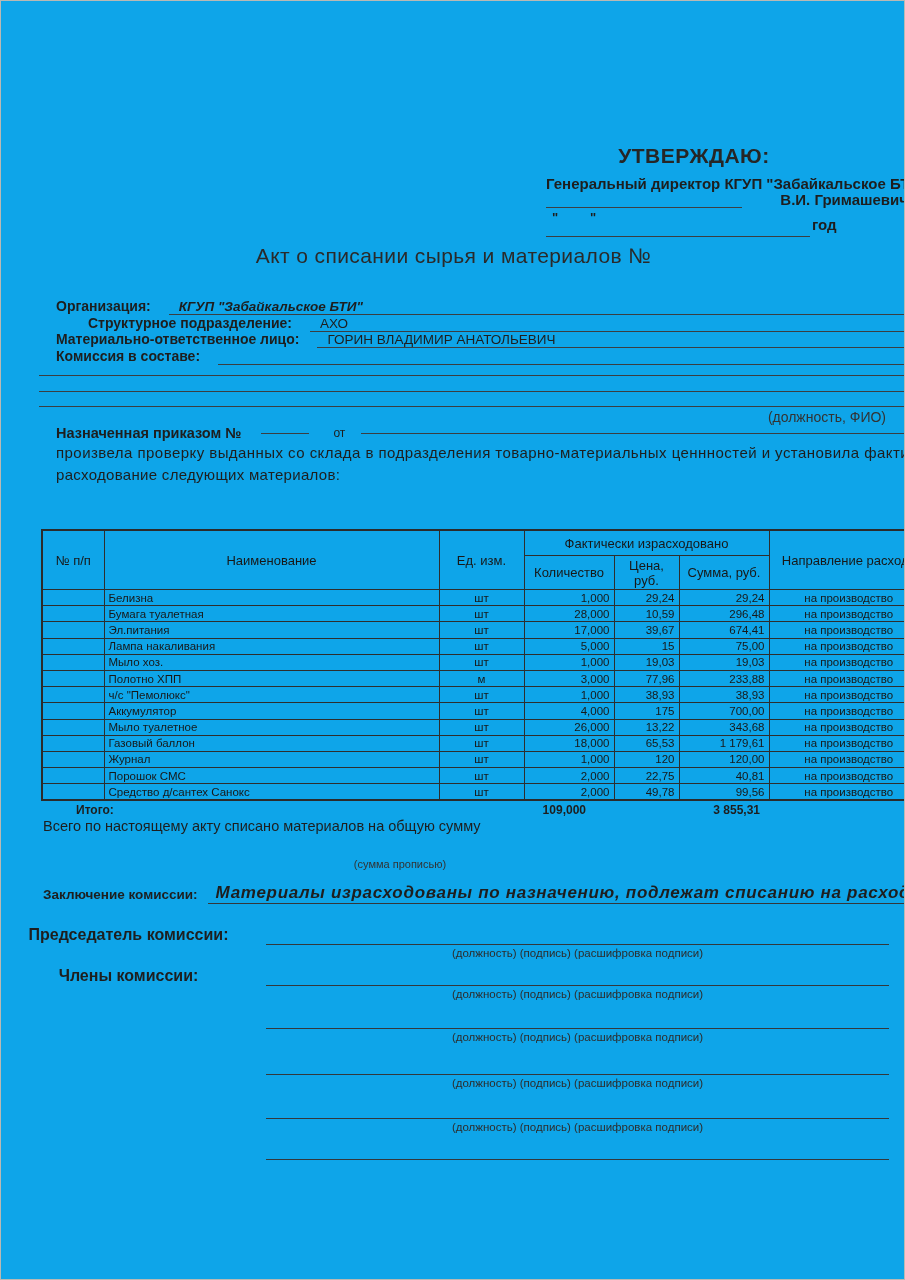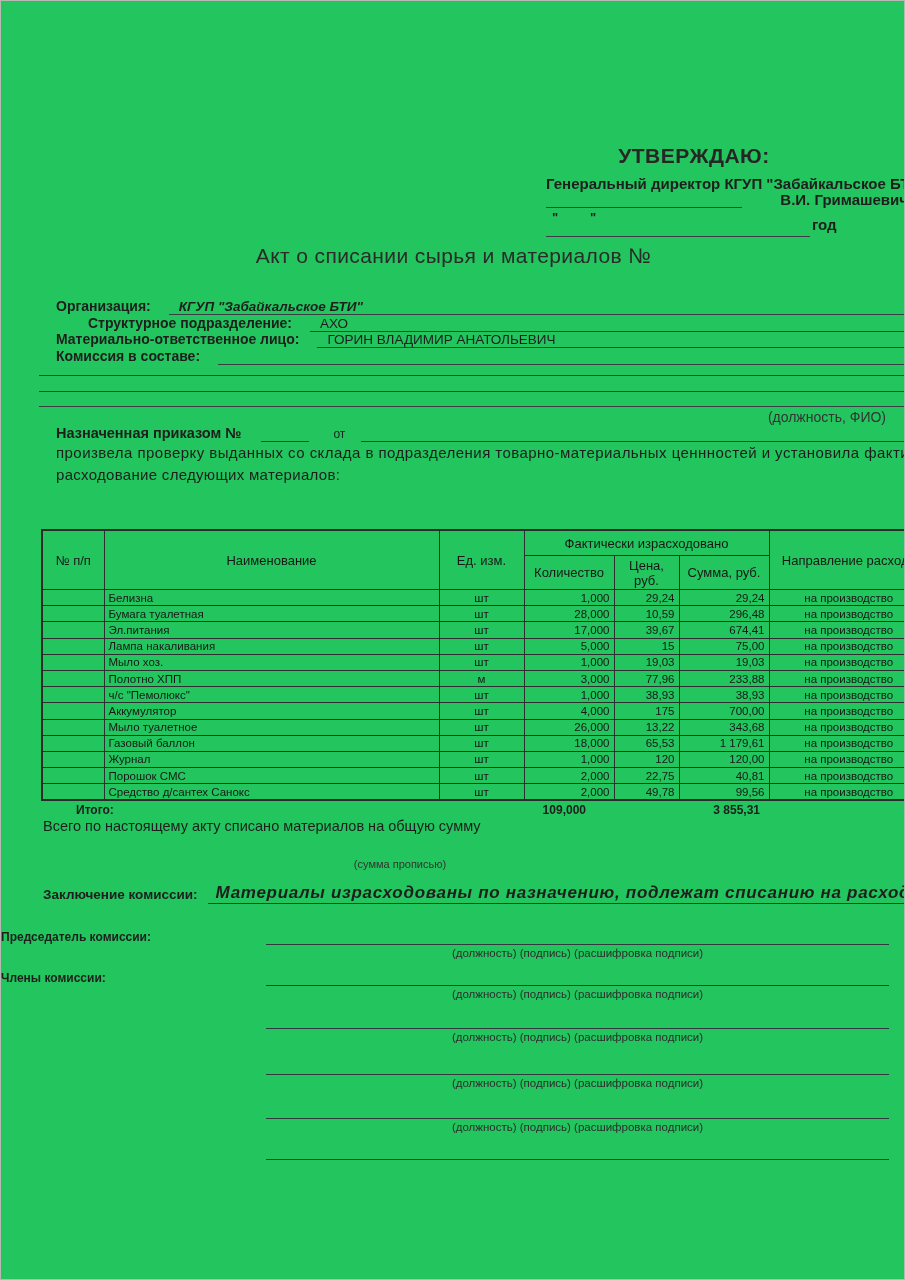--- a/index.html
+++ b/index.html
@@ -1,18 +1,18 @@
 <!DOCTYPE html>
 <html><head>
 <meta charset="utf-8">
 <style>
   html,body{margin:0;padding:0;background:#e9e9e6;}
   .page{
     position:relative; width:905px; height:1280px; overflow:hidden;
-    background:#22c55e; border:1px solid #b9b9b4; box-sizing:border-box;
+    background:#0ea5e9; border:1px solid #b9b9b4; box-sizing:border-box;
     font-family:"Liberation Sans", sans-serif; color:#1e1e1e;
   }
   .abs{position:absolute;}
   
   .approve{left:543px; top:143px; width:368px; height:100px;}
   .approve-label{position:absolute; top:0; left:0; width:300px; text-align:center;
     font-size:21px; font-weight:bold; letter-spacing:.5px; color:#262626;}
   .director{position:absolute; top:31px; left:2px; font-size:15px; font-weight:bold; white-space:nowrap;}
   .director-name{position:absolute; top:47px; left:0; width:364px; text-align:right;
     font-size:15px; font-weight:bold; white-space:nowrap;}
@@ -29,21 +29,21 @@
   .f1{top:297px;} .f2{top:314px;margin-left:32px;} .f3{top:330px;} .f4{top:347px;}
   .field-label{font-size:14px; font-weight:bold; white-space:nowrap; padding-bottom:1px;}
   .field-value{flex:1; margin-left:10px; padding-left:10px; border-bottom:1.5px solid #3a3e42;
     font-size:13.5px; white-space:nowrap; overflow:hidden;}
   .v-italic{font-style:italic; font-weight:bold;}
   
   .rule{left:38px; width:867px; border-bottom:1.5px solid #3a3e42;}
   .r1{top:374px;} .r2{top:390px;} .r3{top:405px;}
   .pos-fio{left:0; top:408px; width:885px; text-align:right; font-size:14px; color:#333;}
   
-  .order-row{left:55px; right:0; top:423px; height:18px; display:flex; align-items:flex-end;}
+  .order-row{left:55px; right:0; top:423px; height:18px; display:flex; align-items:center;}
   .order-label{font-size:14.5px; font-weight:bold; white-space:nowrap; padding-bottom:1px;}
   .order-gap1{width:20px;} .order-numline{width:48px; border-bottom:1.5px solid #3a3e42;}
   .order-gap2{width:24px;}
   .order-ot{font-size:12px; padding-bottom:1px;}
   .order-gap3{width:16px;}
   .order-longline{flex:1; border-bottom:1.5px solid #3a3e42;}
   .para1{left:55px; top:443px; width:860px; font-size:15px; letter-spacing:.45px; white-space:nowrap; overflow:hidden;}
   .para2{left:55px; top:465px; font-size:15px; letter-spacing:.3px; white-space:nowrap;}
   
   table.mat{position:absolute; left:40px; top:528px; border-collapse:collapse; table-layout:fixed;
@@ -66,21 +66,21 @@
   .amount-line{left:38px; top:834px; width:722px; border-bottom:2px solid #2f3336;
     font-size:15px; font-weight:bold; padding-left:66px; box-sizing:border-box; white-space:nowrap;}
   .amount-caption{left:38px; top:857px; width:722px; text-align:center; font-size:11px; color:#333;}
   
   .conclusion-row{left:42px; top:882px; width:890px; display:flex; align-items:flex-end;}
   .conclusion-label{font-size:13.5px; font-weight:bold; white-space:nowrap; padding-bottom:2px;}
   .conclusion-value{flex:1; margin-left:10px; padding-left:8px; border-bottom:1.5px solid #33373b;
     font-size:17px; font-weight:bold; font-style:italic; letter-spacing:.7px; white-space:nowrap; overflow:visible;}
   
   .sigrow{left:0; width:888px; height:18px; display:flex; align-items:flex-end;}
-  .sig-label{width:255px; text-align:left; font-size:12px; font-weight:bold; white-space:nowrap; padding-bottom:1px;}
+  .sig-label{width:255px; text-align:center; font-size:16px; font-weight:bold; white-space:nowrap; padding-bottom:1px;}
   .sig-rule{flex:1; margin-left:10px; border-bottom:1.5px solid #33383c;}
   .sig-caption{left:265px; top:0; width:623px; text-align:center; font-size:11.5px; color:#2d2d2d;}
   .s1{top:926px;} .s1c{top:946px;}
   .s2{top:967px;} .s2c{top:987px;}
   .s3{top:1010px;} .s3c{top:1030px;}
   .s4{top:1056px;} .s4c{top:1076px;}
   .s5{top:1100px;} .s5c{top:1120px;}
   .s6{top:1141px;}
 </style>
 </head>

